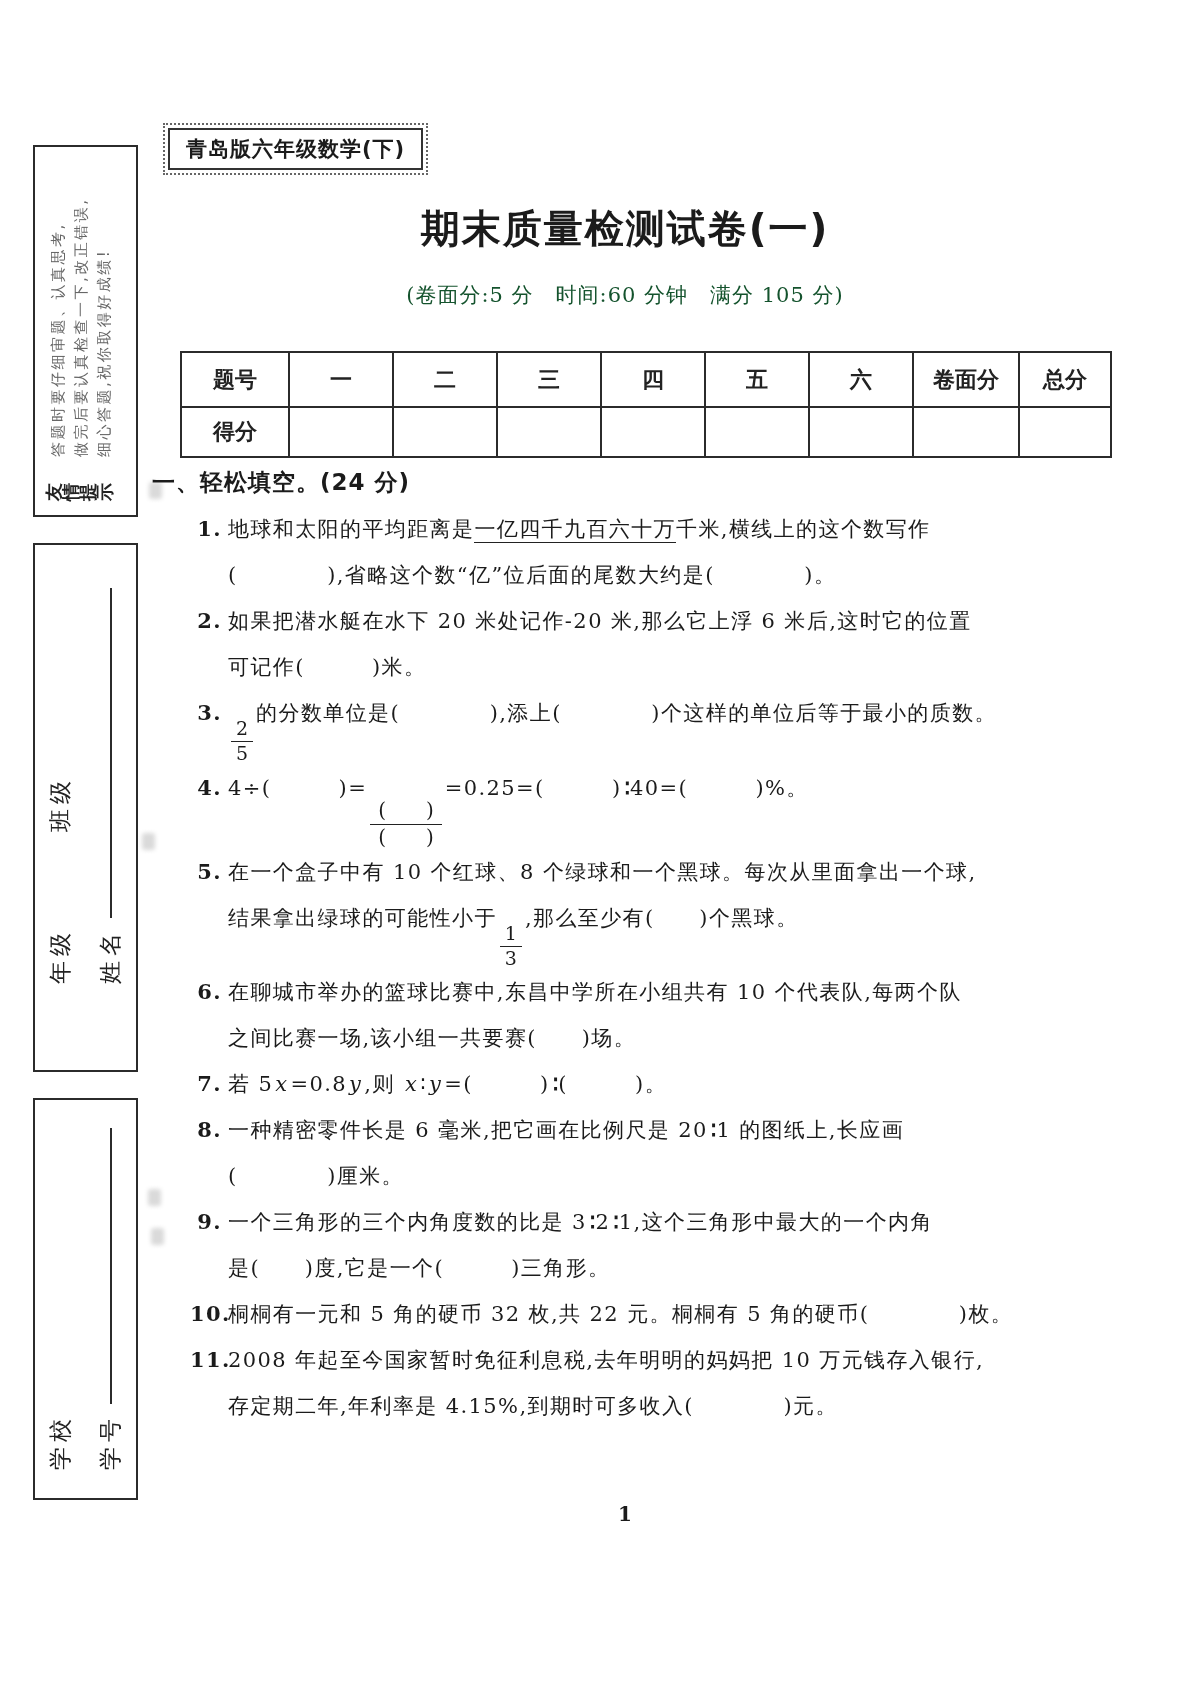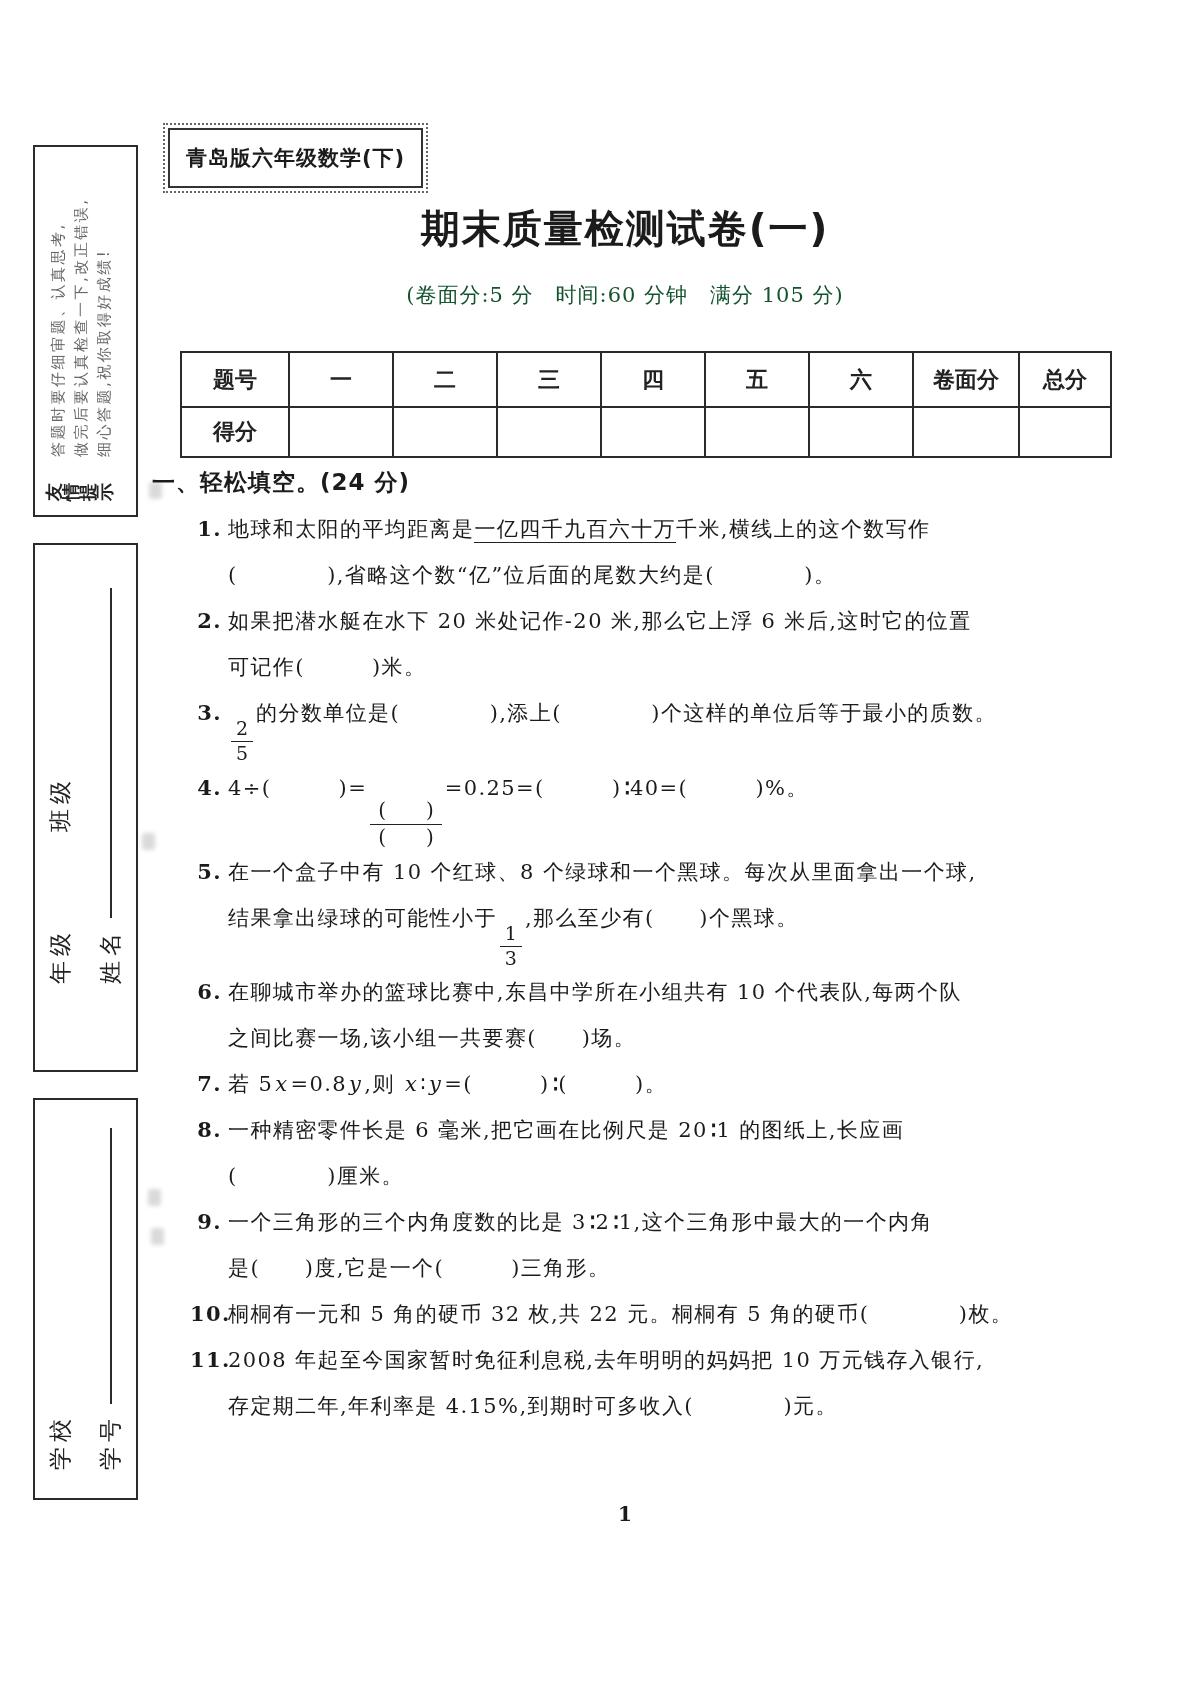--- a/index.html
+++ b/index.html
@@ -33,21 +33,21 @@
   .fill-line { display:inline-block; height:1px; border-bottom:2px solid #2b2b2b;
                vertical-align:6px; margin-left:10px; }
   .fill-330 { width:330px; } .fill-276 { width:276px; }
 
   
   .bleed { position:absolute; width:13px; height:17px; background:#8d8d8d;
            opacity:.32; filter:blur(2px); border-radius:3px; }
 
   
   .badge {
-    position:absolute; left:168px; top:128px; padding:14px 16px;
+    position:absolute; left:168px; top:128px; padding:5px 16px;
     border:2px solid #333; outline:2px dotted #666; outline-offset:3px;
     font-family:"DejaVu Sans", sans-serif; font-weight:bold; font-size:21px;
     letter-spacing:1px; background:#fff;
   }
   .title {
     position:absolute; left:155px; top:202px; width:940px; text-align:center;
     font-family:"DejaVu Sans", sans-serif; font-weight:bold; font-size:39px; letter-spacing:2px;
   }
   .subtitle {
     position:absolute; left:155px; top:281px; width:940px; text-align:center;

